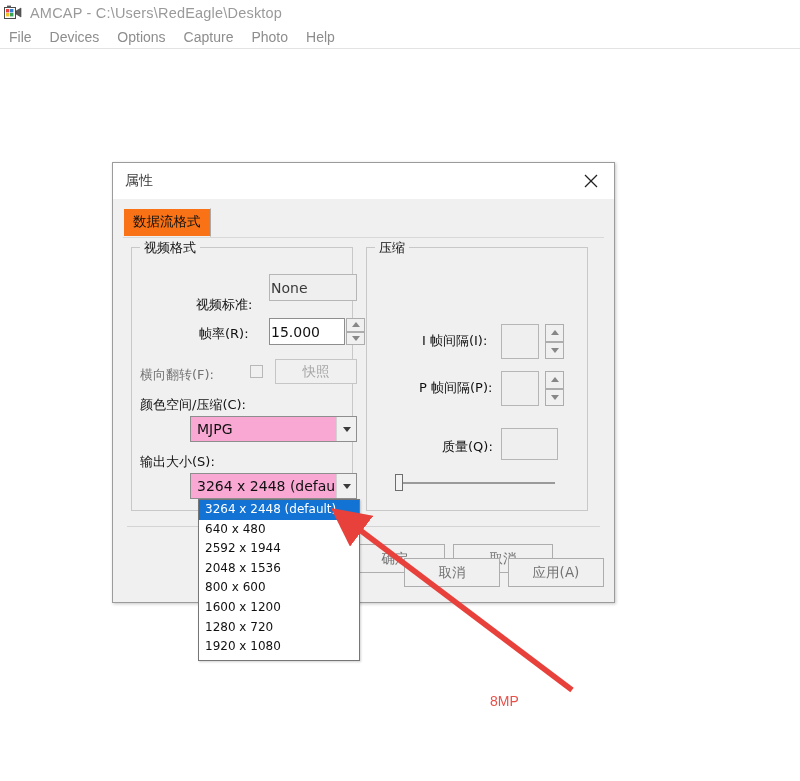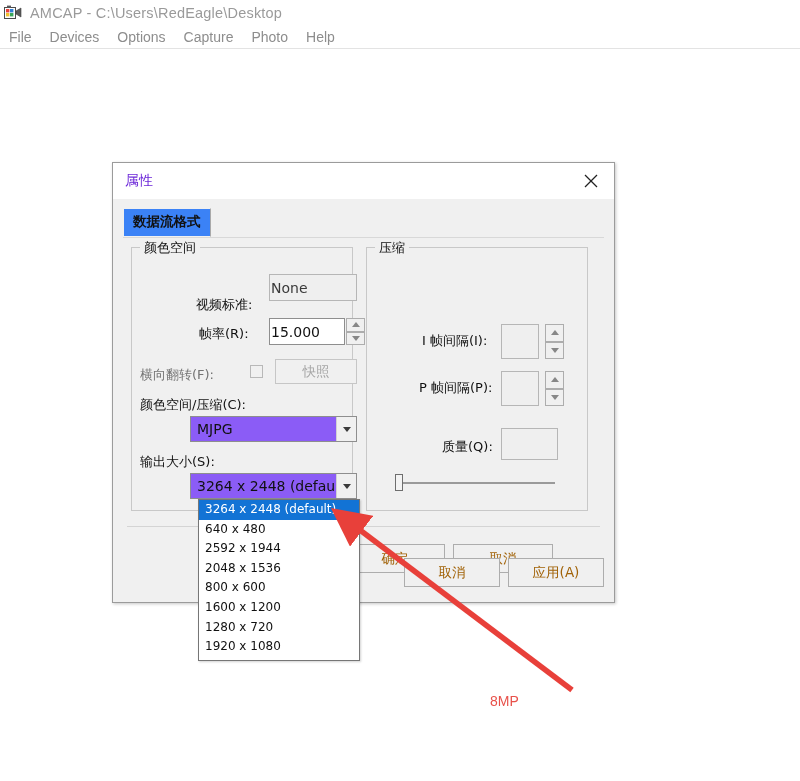--- a/index.html
+++ b/index.html
@@ -49,45 +49,44 @@
     box-shadow: 1px 1px 3px rgba(0,0,0,0.22);
     box-sizing:border-box;
   }
   .dlg-titlebar {
     position:absolute; left:0; top:0; width:501px; height:36px;
     background:#ffffff;
     box-sizing:border-box;
   }
   .dlg-title {
     position:absolute; left:12px; top:9px;
-    font-size:14px; color:#6d28d9;
+    font-size:14px; color:#404040;
     font-family:Liberation Mono, monospace;
   }
   .dlg-close {
     position:absolute; right:6px; top:4px; width:34px; height:28px;
     display:flex; align-items:center; justify-content:center;
     font-size:17px; color:#222; line-height:1;
     font-family:"DejaVu Sans", sans-serif;
   }
   .dlg-content {
     position:absolute; left:0; top:36px; width:501px; height:403px;
     background:#f0f0f0;
   }
 
   
   .tabstrip { position:absolute; left:10px; top:9px; }
   .tab {
     display:inline-block;
     padding:4px 9px 5px 9px;
     font-size:13.5px; color:#111;
-    background:#3b82f6;
+    background:#f97316;
     border:1px solid #f0f0f0;
     border-right:1px solid #a9a9a9;
     font-family:"DejaVu Sans","Liberation Sans", sans-serif;
-    font-weight:bold;
   }
   .tabline {
     position:absolute; left:10px; top:38px; width:481px; height:1px; background:#d8d8d8;
   }
 
   
   .groupbox {
     position:absolute;
     border:1px solid #c8c8c8;
     box-sizing:border-box;
@@ -133,29 +132,29 @@
   .spin .dn .ar { border-top:5px solid #878787; }
 
   .chk {
     position:absolute; width:13px; height:13px; box-sizing:border-box;
     border:1px solid #b8b8b8; background:#f0f0f0;
   }
   .btn {
     position:absolute; box-sizing:border-box;
     border:1px solid #adadad; background:#f0f0f0;
     display:flex; align-items:center; justify-content:center;
-    font-size:13.5px; color:#a16207;
+    font-size:13.5px; color:#737373;
     font-family:"DejaVu Sans","Liberation Sans", sans-serif;
   }
   .btn.disabled { color:#a6a6a6; border-color:#c6c6c6; }
 
   
   .combo {
     position:absolute; box-sizing:border-box;
-    border:1px solid #8e8e8e; background:#8b5cf6;
+    border:1px solid #8e8e8e; background:#f9a8d4;
     display:flex; align-items:center;
     font-size:14px; color:#111;
     font-family:"DejaVu Sans","Liberation Sans", sans-serif;
   }
   .combo .ctext { flex:1 1 auto; padding-left:6px; overflow:hidden; white-space:nowrap; }
   .combo .cbtn {
     flex:0 0 auto; width:19px; height:100%;
     border-left:1px solid #d2d2d2;
     background:#f0f0f0;
     display:flex; align-items:center; justify-content:center;
@@ -247,21 +246,21 @@
     </div>
 
     <div class="dlg-content">
 
       <div class="tabstrip">
         <span class="tab">数据流格式</span>
       </div>
       <div class="tabline"></div>
 
       <div class="groupbox" id="gb-video">
-        <span class="gb-title">颜色空间</span>
+        <span class="gb-title">视频格式</span>
 
         <span class="lbl" style="left:64px; top:48px;">视频标准:</span>
         <span class="field ro" style="left:137px; top:26px; width:88px; height:27px;">None</span>
 
         <span class="lbl" style="left:67px; top:77px;">帧率(R):</span>
         <span class="field" style="left:137px; top:70px; width:76px; height:27px;">15.000</span>
         <span class="spin" style="left:214px; top:70px; height:27px;">
           <div class="up">
               <i class="ar"></i>
             </div>

